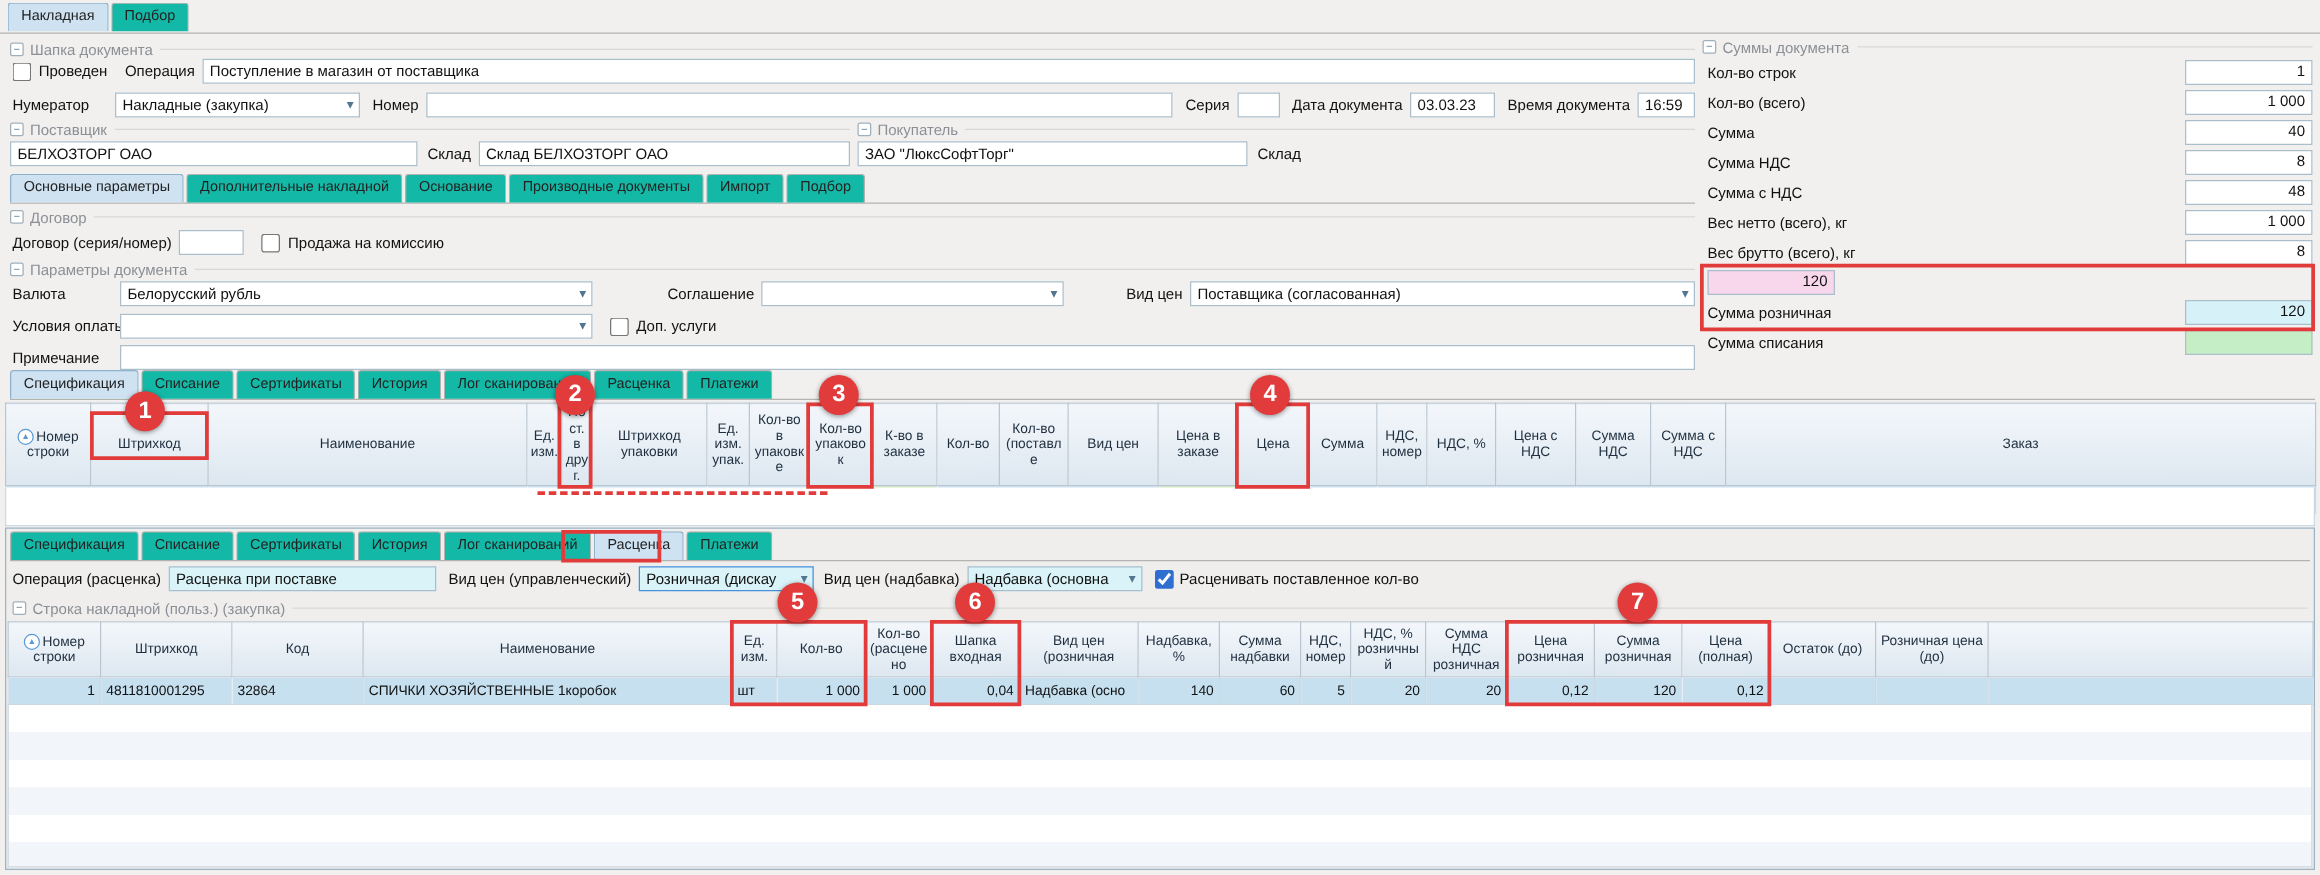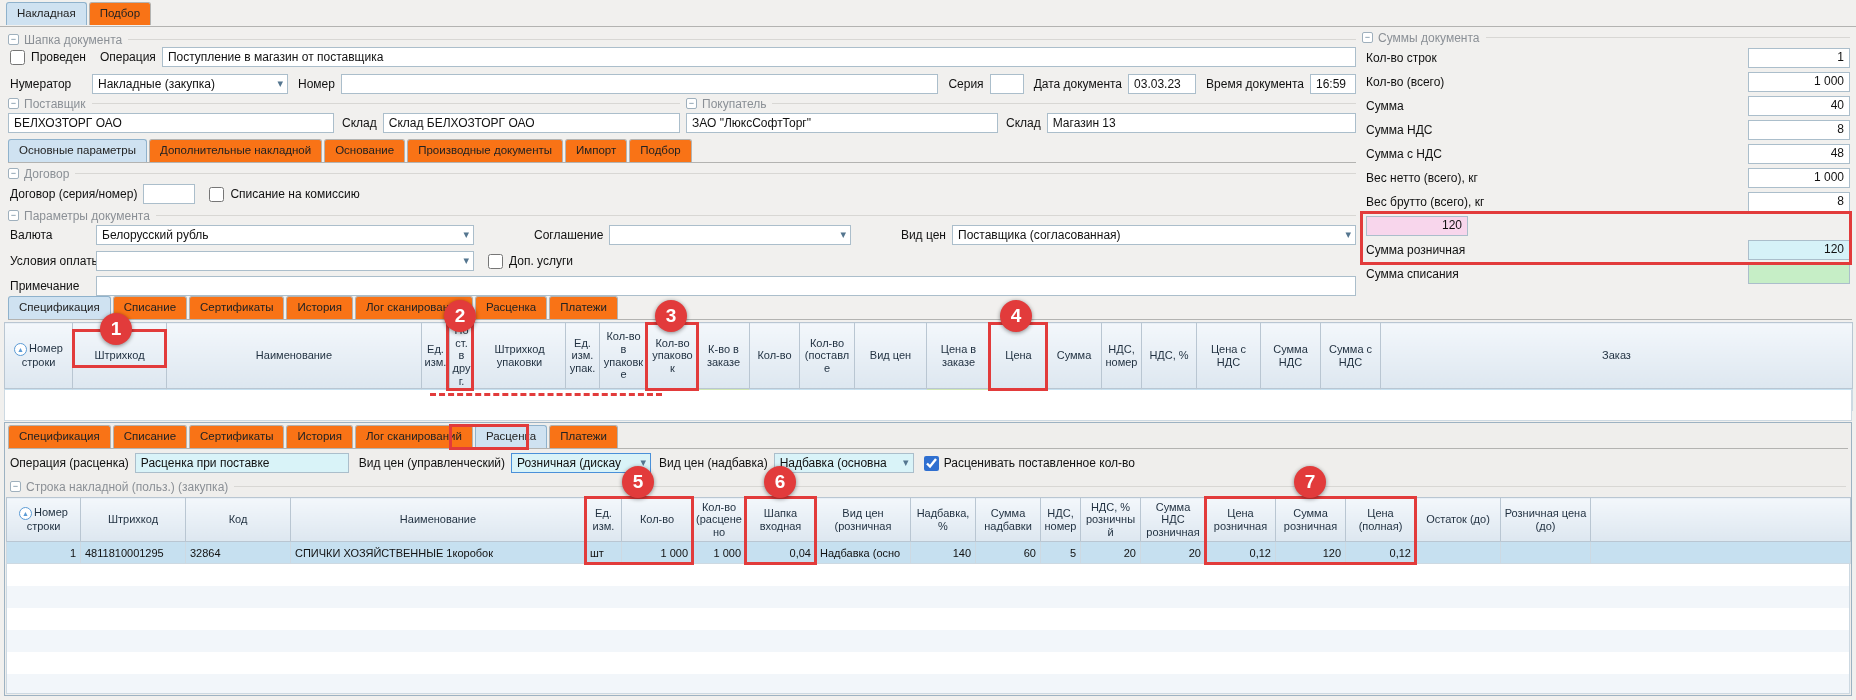--- a/index.html
+++ b/index.html
@@ -14,21 +14,21 @@
   .combo::after { content:"▾"; position:absolute; right:4px; top:2px; color:#54758f; font-size:11px; }
   .cyan { background:#d9f3f8; }
   .cyan-focus { background:#d9f3f8; border:1px solid #4a90d9; }
 
   .group-hd { display:flex; align-items:center; height:15px; color:#8b9096; font-size:12px; }
   .gicon { width:11px; height:11px; border:1px solid #9fb0bd; border-radius:2px; background:#fff; color:#5f7c92;
            font-size:9px; line-height:8px; text-align:center; margin-right:5px; flex:0 0 auto; }
   .gline { flex:1; border-top:1px solid #d8d7d4; margin-left:6px; }
 
   .tabs { display:flex; align-items:flex-end; gap:2px; }
-  .tab { padding:4px 10px 4px; background:#f97316; border:1px solid #b3b3b1; border-bottom:none;
+  .tab { padding:4px 10px 4px; background:#14b8a6; border:1px solid #b3b3b1; border-bottom:none;
          border-radius:3px 3px 0 0; font-size:11.5px; white-space:nowrap; height:23px; color:#222; }
   .tab.active { background:#cfe2f1; border-color:#8fb2cc; }
   .tabstrip-line { border-bottom:1px solid #b3b3b1; }
 
   table.grid { border-collapse:collapse; table-layout:fixed; font-size:11px; background:#fff; }
   .grid th { background:linear-gradient(#f3f7fb,#dde7f0); border:1px solid #b9c6d2; font-weight:normal;
              color:#1f2f3f; padding:1px 2px; text-align:center; vertical-align:middle; line-height:1.15;
              overflow:hidden; word-wrap:break-word; }
   .grid td { border:1px solid #cdd9e2; padding:1px 4px; height:22px; white-space:nowrap; overflow:hidden; background:#fff; }
   .grid tr.selected td { background:#c6e0f0; }
@@ -102,42 +102,41 @@
   </div>
 
   <div class="group-hd" style="position:absolute;left:686px;top:96px;width:670px;">
     <span class="gicon">−</span>
     <span>Покупатель</span>
     <span class="gline"></span>
   </div>
   <div style="position:absolute;left:686px;top:112px;width:670px;display:flex;align-items:center;height:22px;">
     <div class="input" style="width:312px;">ЗАО "ЛюксСофтТорг"</div>
     <span class="label" style="margin-left:8px;">Склад</span>
-    <div class="input" style="flex:1;margin-left:6px;">Магазин 13</div>
   </div>
 
   <div class="tabs tabstrip-line" style="position:absolute;left:8px;top:139px;width:1348px;">
       <div class="tab active">Основные параметры</div>
       <div class="tab">Дополнительные накладной</div>
       <div class="tab">Основание</div>
       <div class="tab">Производные документы</div>
       <div class="tab">Импорт</div>
       <div class="tab">Подбор</div>
     </div>
 
   <div class="group-hd" style="position:absolute;left:8px;top:166px;width:1348px;">
     <span class="gicon">−</span>
     <span>Договор</span>
     <span class="gline"></span>
   </div>
   <div style="position:absolute;left:10px;top:183px;width:1346px;display:flex;align-items:center;height:22px;">
     <span class="label">Договор (серия/номер)</span>
     <div class="input" style="width:52px;margin-left:6px;"></div>
     <input type="checkbox" style="margin-left: 14px;">
-    <span class="label" style="margin-left:6px;">Списание на комиссию</span>
+    <span class="label" style="margin-left:6px;">Продажа на комиссию</span>
   </div>
 
   <div class="group-hd" style="position:absolute;left:8px;top:208px;width:1348px;">
     <span class="gicon">−</span>
     <span>Параметры документа</span>
     <span class="gline"></span>
   </div>
   <div style="position:absolute;left:10px;top:224px;width:1346px;display:flex;align-items:center;height:22px;">
     <span class="label" style="width:86px;">Валюта</span>
     <div class="input combo" style="width:378px;">Белорусский рубль</div>

